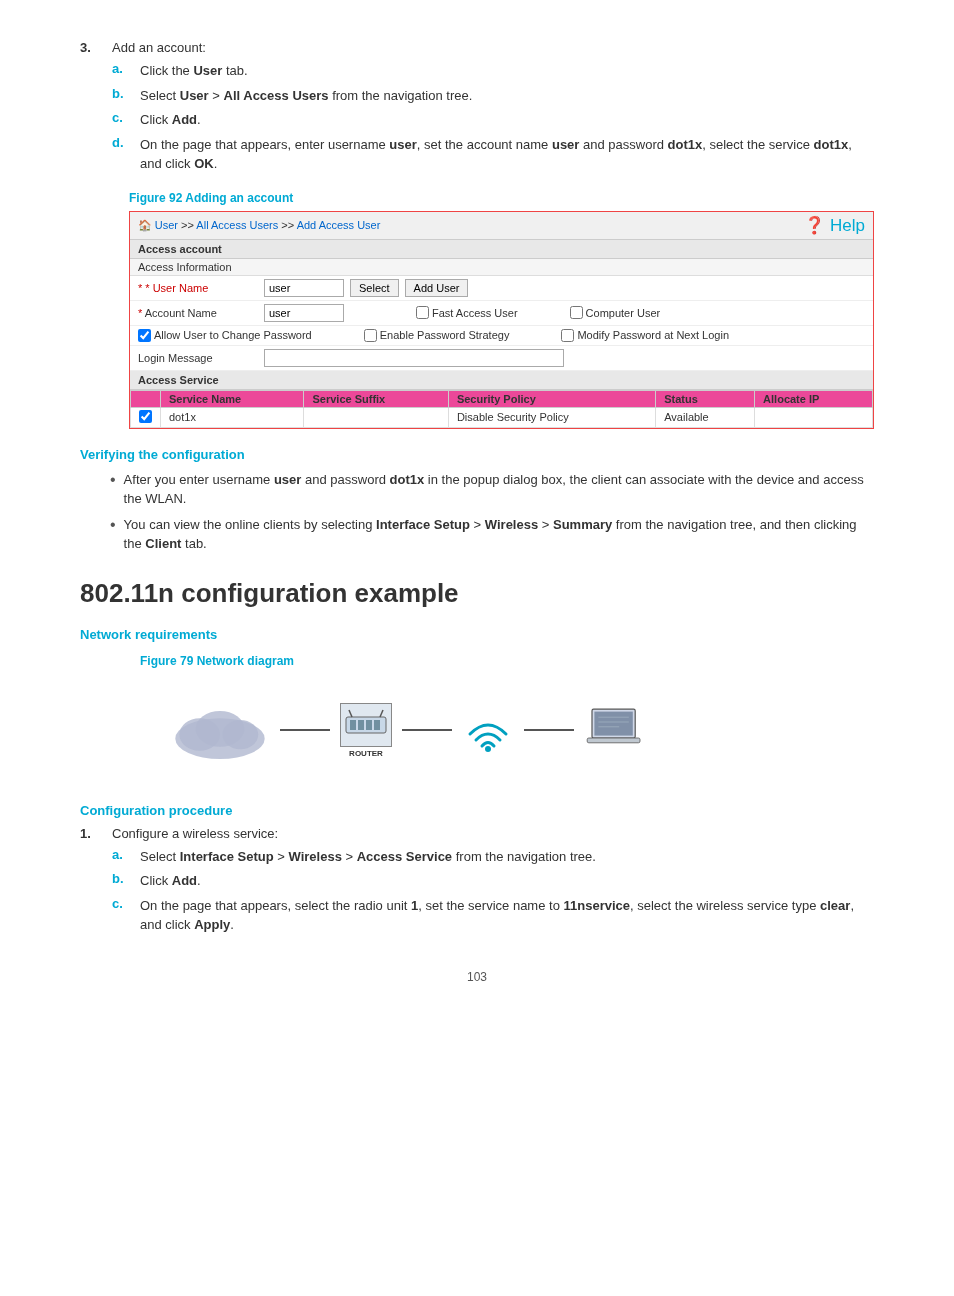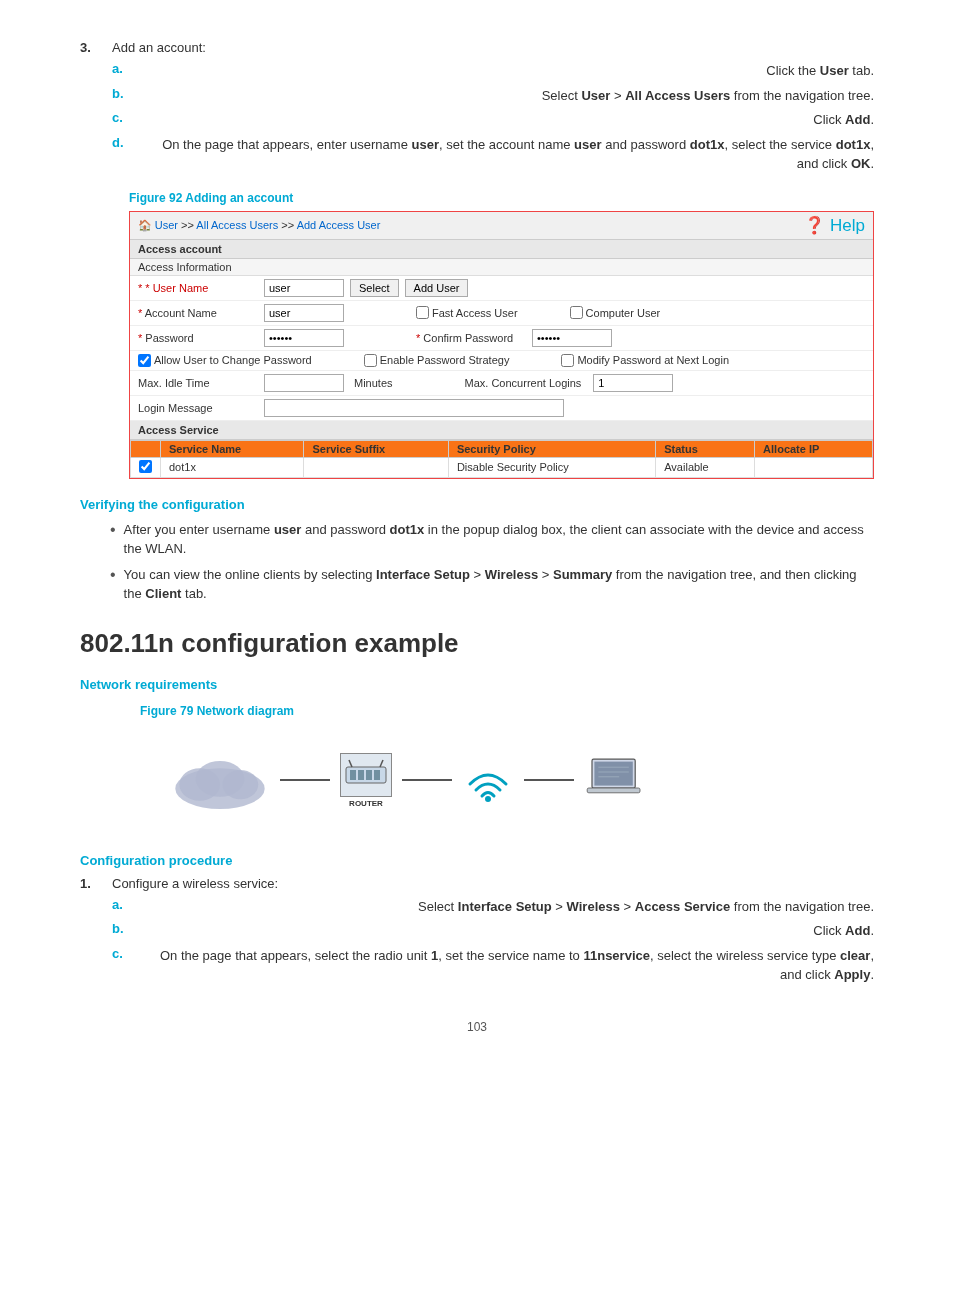--- a/index.html
+++ b/index.html
@@ -30,21 +30,21 @@
     .sub-step {
       display: flex;
       gap: 10px;
       margin-bottom: 5px;
     }
     .sub-label {
       font-weight: bold;
       color: #00aad4;
       min-width: 18px;
     }
-    .sub-text { flex: 1; line-height: 1.5; text-align: right; }
+    .sub-text { flex: 1; line-height: 1.5; }
     .sub-text b { font-weight: bold; }
 
     
     .figure-caption {
       color: #00aad4;
       font-size: 12px;
       font-weight: bold;
       margin: 12px 0 6px 0;
     }
 
@@ -113,21 +113,21 @@
       gap: 3px;
       font-size: 11px;
     }
 
     .service-table {
       width: 100%;
       border-collapse: collapse;
       font-size: 11px;
     }
     .service-table th {
-      background: #f97316;
+      background: #ec4899;
       border: 1px solid #ccc;
       padding: 2px 8px;
       text-align: left;
       font-weight: bold;
     }
     .service-table td {
       border: 1px solid #ddd;
       padding: 2px 8px;
     }
 
@@ -300,54 +300,39 @@
         <input type="checkbox" style=""> 
           <span>Fast Access User</span>
       </label>
       <span style="min-width:40px;"></span>
       <label class="form-checkbox-label">
         <input type="checkbox" style=""> 
           <span>Computer User</span>
       </label>
     </div>
 
-    <div class="form-row">
-      <span class="form-label"><span style="color:#c00;">*</span> Password</span>
-      <input class="form-input" type="password" value="123456" style="width: 70px;">
-      <span style="min-width:60px;"></span>
-      <span style="font-size:11px; min-width:110px;"><span style="color:#c00;">*</span> Confirm Password</span>
-      <input class="form-input" type="password" value="123456" style="width: 70px;">
-    </div>
 
     <div class="form-row">
       <label class="form-checkbox-label">
         <input type="checkbox" checked="" style="">
         <span>Allow User to Change Password</span>
       </label>
       <span style="min-width:40px;"></span>
       <label class="form-checkbox-label">
         <input type="checkbox" style="">
         <span>Enable Password Strategy</span>
       </label>
       <span style="min-width:40px;"></span>
       <label class="form-checkbox-label">
         <input type="checkbox" style="">
         <span>Modify Password at Next Login</span>
       </label>
     </div>
 
 
-    <div class="form-row">
-      <span class="form-label">Max. Idle Time</span>
-      <input class="form-input" type="text" style="width: 80px;">
-      <span style="font-size:11px; margin-left:4px;">Minutes</span>
-      <span style="min-width:60px;"></span>
-      <span style="font-size:11px;">Max. Concurrent Logins</span>
-      <input class="form-input" type="text" value="1" style="width: 50px; margin-left: 6px;">
-    </div>
 
     <div class="form-row">
       <span class="form-label">Login Message</span>
       <input class="form-input" type="text" style="width: 300px;">
     </div>
 
     <div class="section-header">Access Service</div>
 
     <table class="service-table">
       <thead>

